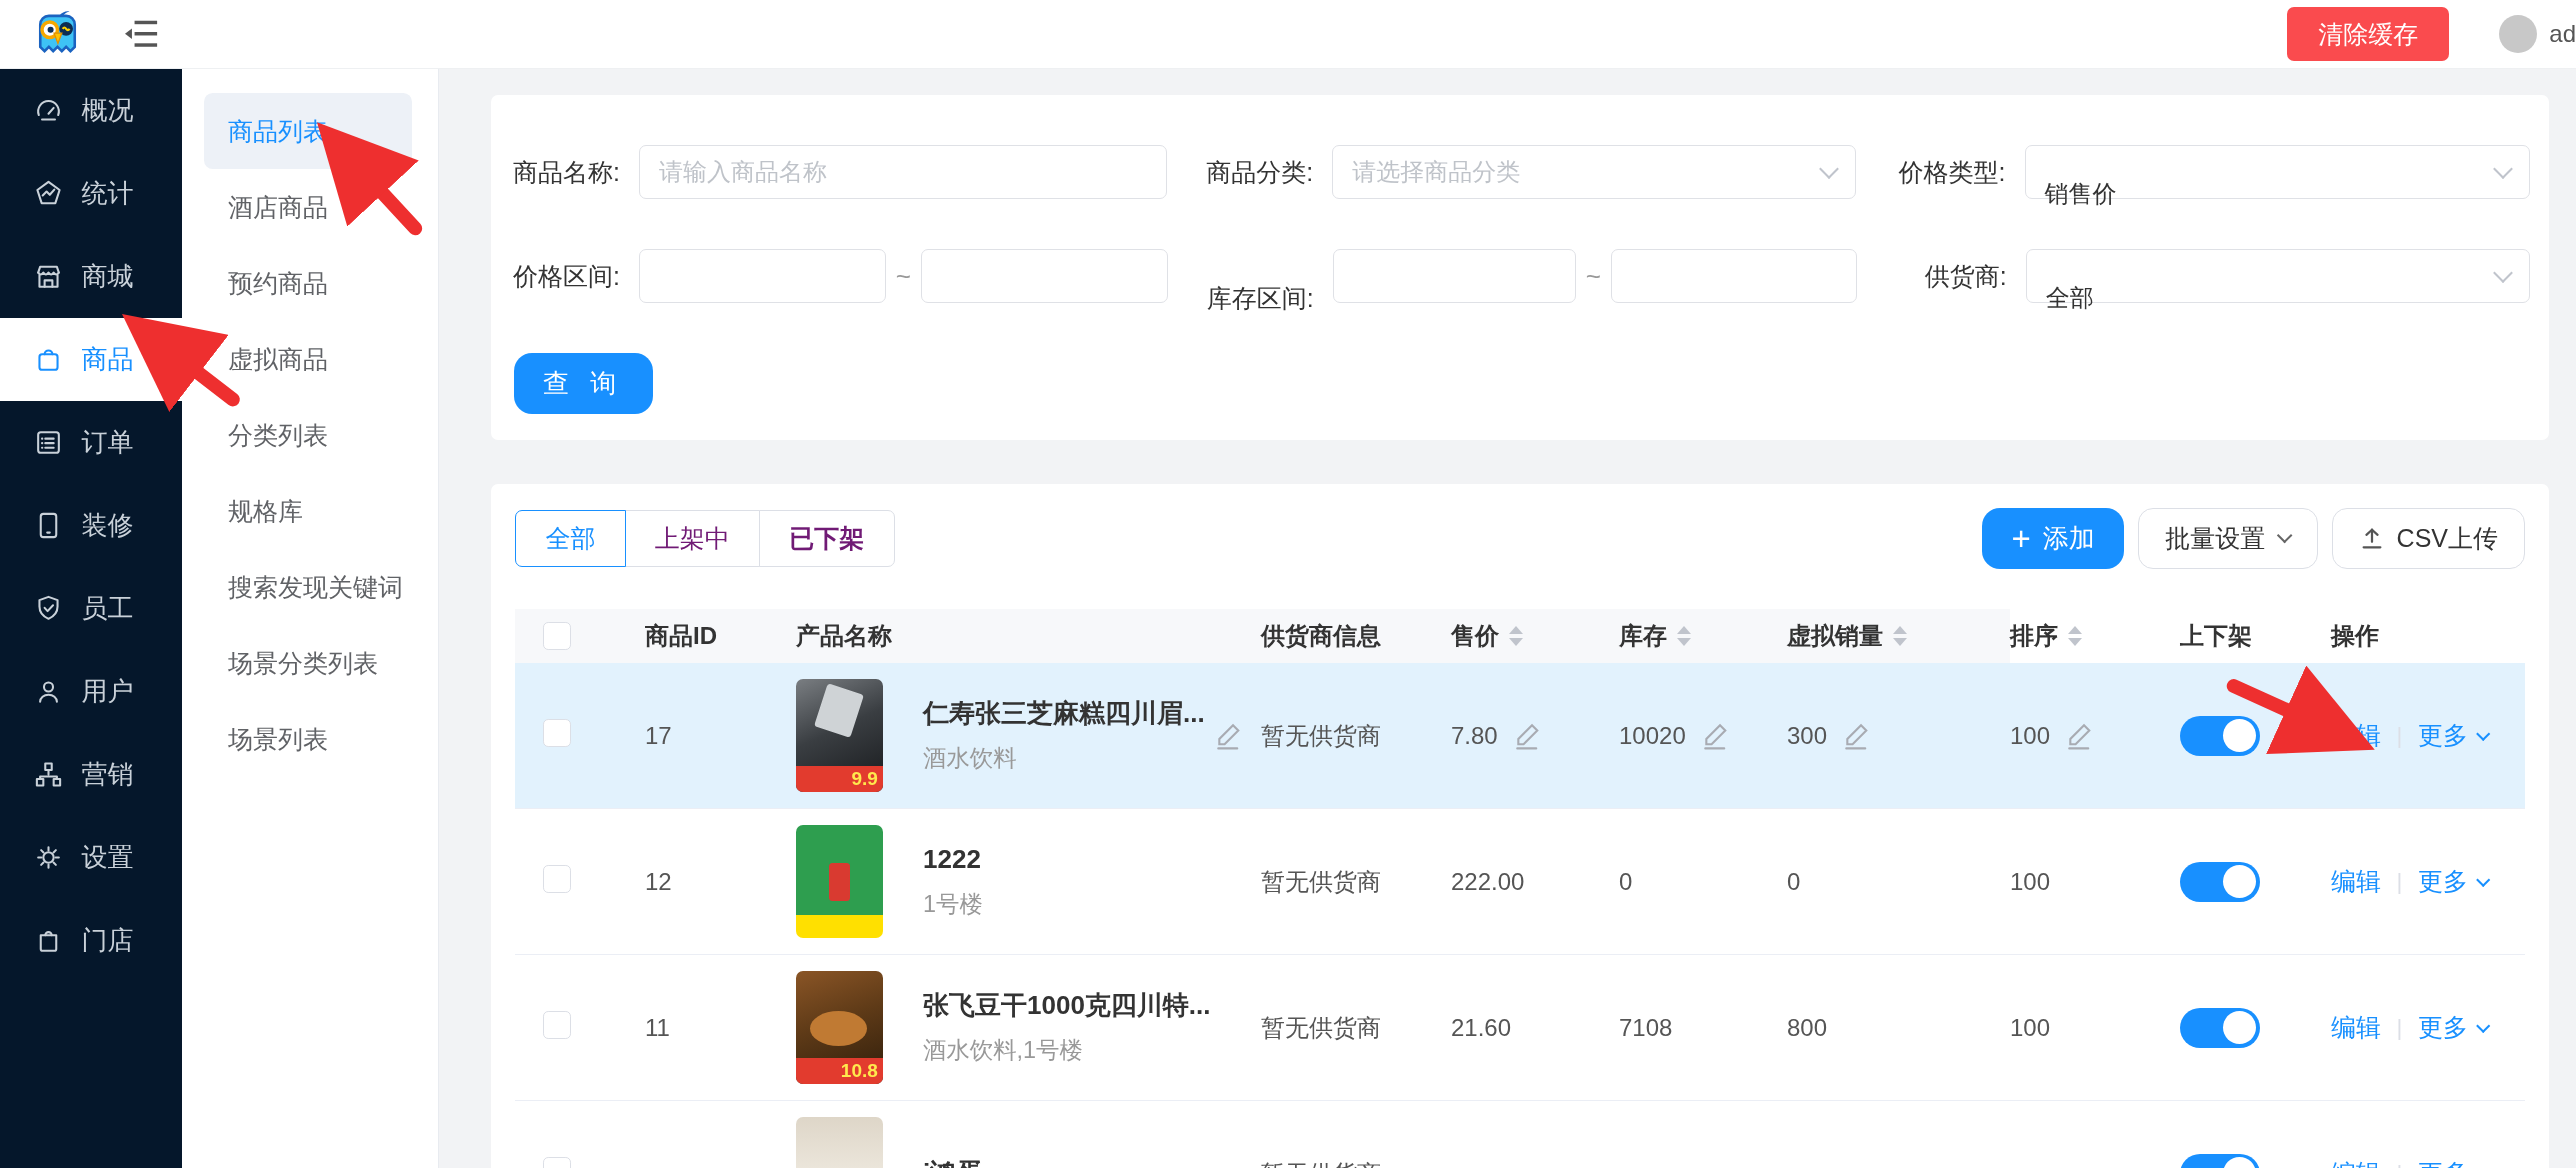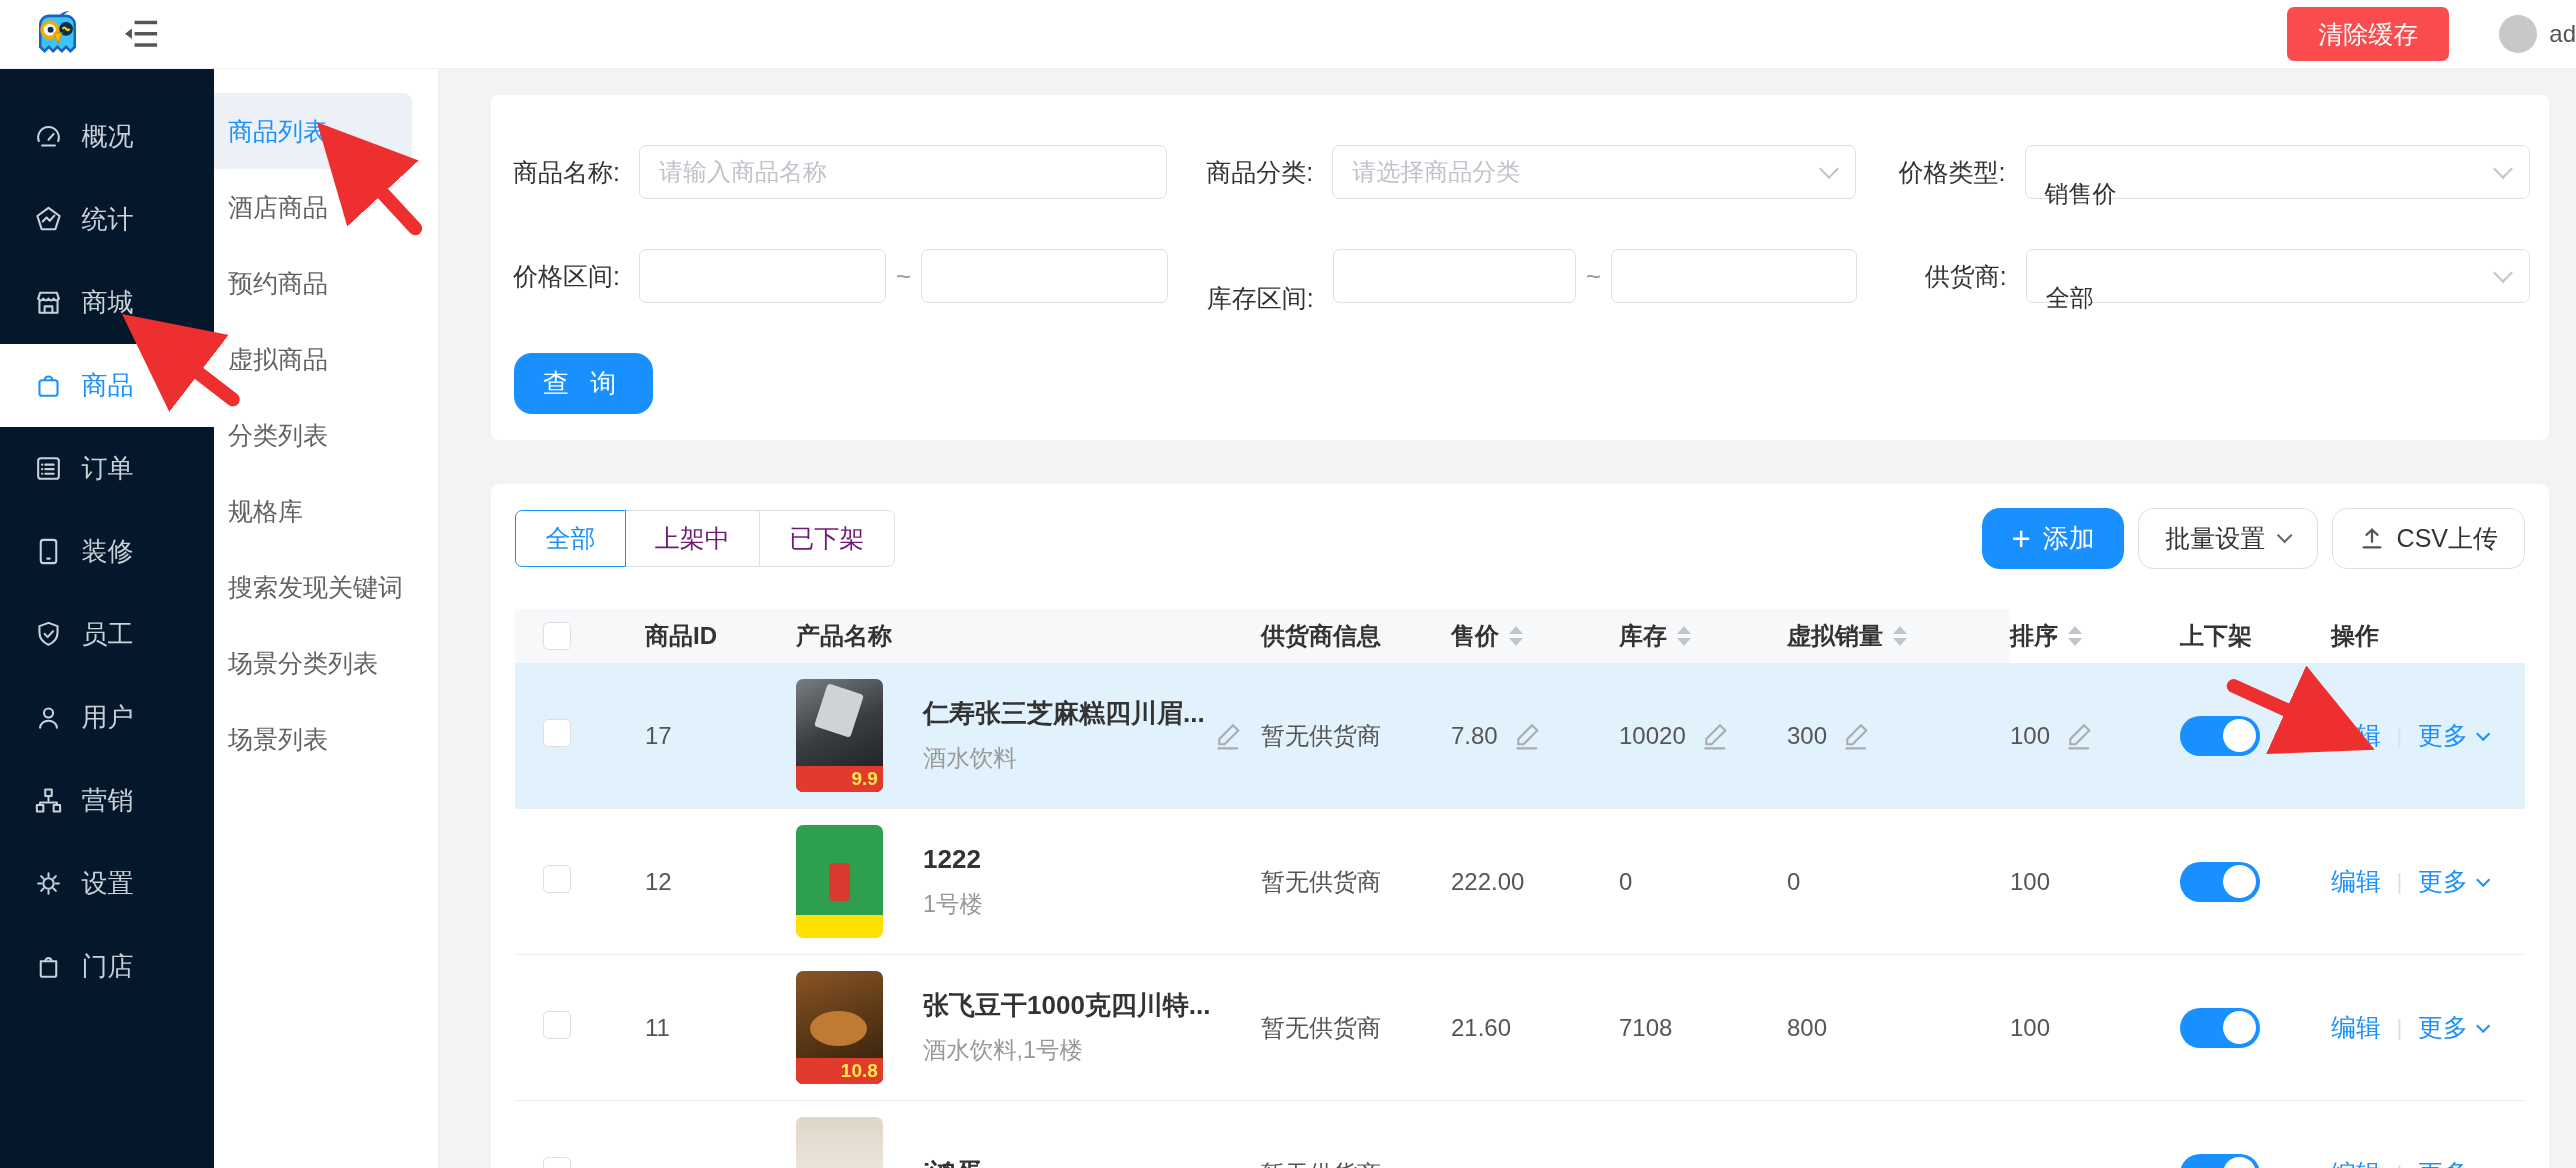--- a/index.html
+++ b/index.html
@@ -12,22 +12,22 @@
           border-bottom:0.9px solid #eef0f2;display:flex;align-items:center;z-index:5;}
   .logo{margin-left:33px;width:49px;height:50px;}
   .fold{margin-left:42px;cursor:pointer;}
   .topbar .spacer{flex:1;}
   .btn-danger{height:54px;padding:0 31px;background:#fa4b4e;color:#fff;font-size:25px;
               border:none;border-radius:7px;display:flex;align-items:center;cursor:pointer;}
   .avatar{width:38px;height:38px;border-radius:50%;background:#c8c8c8;margin-left:50px;}
   .uname{font-size:24px;color:#555;margin-left:12px;white-space:nowrap;}
 
   
-  .sidebar{position:absolute;left:0;top:69px;width:214px;height:1099px;background:#05172b;
-           padding-top:26px;z-index:4;}
+  .sidebar{position:absolute;left:0;top:69px;width:182px;height:1099px;background:#05172b;
+           z-index:4;}
   .s-item{height:83px;display:flex;align-items:center;padding-left:33px;cursor:pointer;
           color:#c9d1d9;font-size:26px;}
   .s-item svg{width:31px;height:31px;margin-right:17.4px;stroke:#c9d1d9;fill:none;
               stroke-width:1.6;stroke-linecap:round;stroke-linejoin:round;}
   .s-item.active{background:#fff;color:#1890ff;}
   .s-item.active svg{stroke:#1890ff;}
 
   
   .submenu{position:absolute;left:178px;top:69px;width:261px;height:1099px;background:#fff;
            border-right:0.9px solid #e8ebf0;padding-top:24px;z-index:3;}
@@ -53,21 +53,21 @@
                border-radius:18px;font-size:26px;display:flex;align-items:center;cursor:pointer;}
   .query-btn{margin-left:3.5px;letter-spacing:7px;}
 
   
   .table-card{left:52px;right:27px;top:415px;height:851px;padding:24px;}
   .toolbar{display:flex;align-items:center;height:61px;margin-bottom:40px;}
   .tabs{display:flex;}
   .tab{height:57px;padding:0 29.5px;display:flex;align-items:center;font-size:25px;color:#701a75;
        border:1.7px solid #dcdfe6;background:#fff;cursor:pointer;margin-left:-1.7px;}
   .tab:first-child{border-radius:7px 0 0 7px;margin-left:0;}
-  .tab:last-child{border-radius:0 7px 7px 0;}
+  .tab:last-child{border-radius:0 7px 7px 0;font-weight:bold;}
   .tab.active{border-color:#1890ff;color:#1890ff;position:relative;z-index:1;border-radius:7px 0 0 7px;}
   .toolbar .spacer{flex:1;}
   .btn-plain{height:61px;padding:0 26px;background:#fff;border:1.7px solid #dcdfe6;border-radius:15px;
              font-size:25px;color:#333;display:flex;align-items:center;cursor:pointer;margin-left:14px;}
   .plus{font-size:33px;margin-right:12px;font-weight:400;line-height:1;}
   .chev-s{width:11.3px;height:11.3px;border-right:2.2px solid #666;border-bottom:2.2px solid #666;
           transform:rotate(45deg);margin-left:14px;margin-top:-5.2px;}
 
   .tbl{width:2010px;}
   .hrow,.tr{display:flex;align-items:center;}

